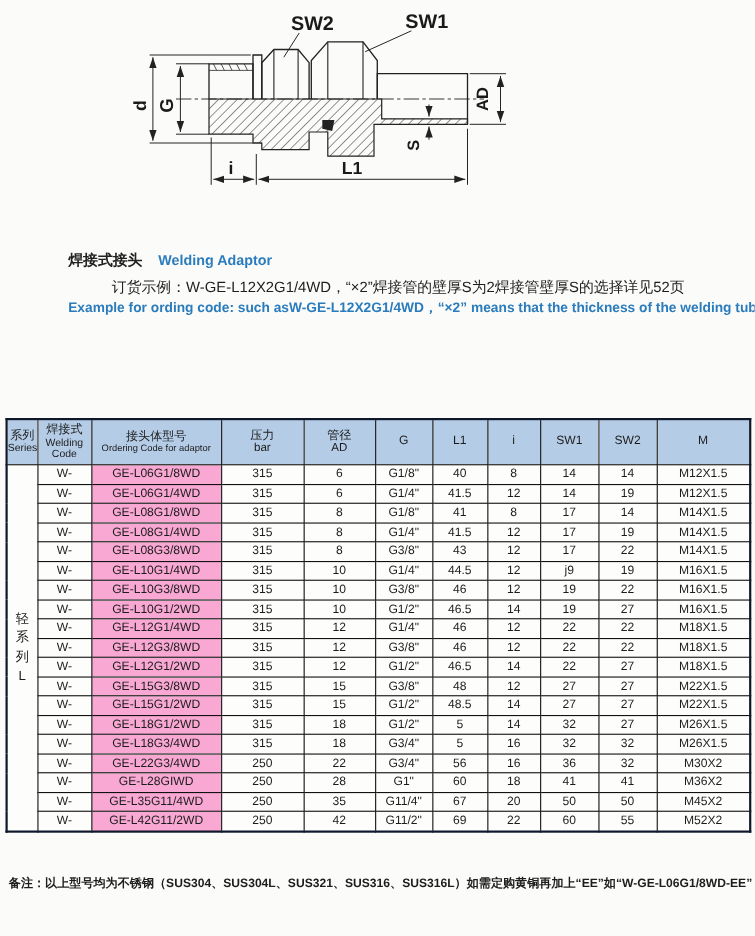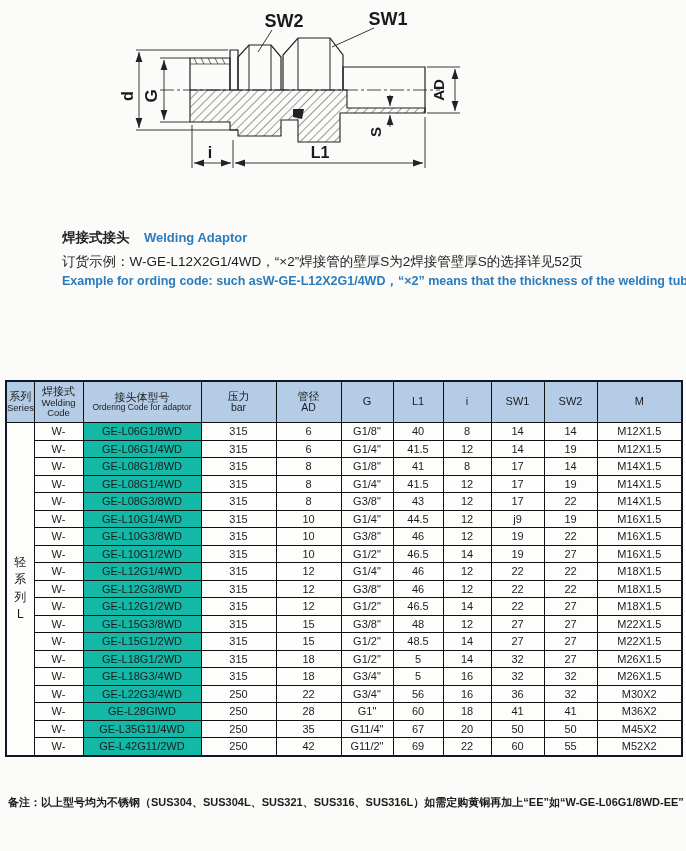--- a/index.html
+++ b/index.html
@@ -7,33 +7,33 @@
   .page{position:relative;width:686px;height:851px;background:#fbfbf9;overflow:hidden;}
 
   
   .diagram{position:absolute;left:0;top:0;width:686px;height:200px;}
 
   
   .intro{position:absolute;left:62px;top:228px;width:600px;color:#2b2b2b;}
   .intro .t-line{white-space:nowrap;}
   .title-zh{font-size:13.5px;font-weight:bold;color:#222;}
   .title-en{font-size:13px;color:#2a7cbd;font-weight:bold;margin-left:10px;}
-  .order-zh{font-size:13.5px;color:#1d1d1d;margin-top:6px;}
+  .order-zh{font-size:13.5px;color:#1d1d1d;margin-top:6px;text-align:center;}
   .order-en{font-size:12.5px;color:#2a7cbd;font-weight:bold;margin-top:3px;line-height:1.25;}
 
   
   .spec-table{position:absolute;left:5px;top:380px;width:676px;border-collapse:collapse;table-layout:fixed;
               font-size:11px;color:#1c1c1c;border:2px solid #0f172a;}
   .spec-table th,.spec-table td{border:1px solid #111;padding:0;text-align:center;vertical-align:middle;
               overflow:hidden;white-space:nowrap;}
   .spec-table thead th{background:#b5cce6;font-weight:normal;height:40px;line-height:1.05;}
   .spec-table thead .zh{font-size:11px;display:block;}
   .spec-table thead .en{font-size:8.5px;display:block;}
   .spec-table tbody td{height:16.5px;background:#fdfdfc;}
-  .spec-table tbody td.code-cell{background:#14b8a6;}
+  .spec-table tbody td.code-cell{background:#f9a8d4;}
   .series-cell{background:#fdfdfc;}
   .series-cell div{font-size:12px;line-height:1.45;}
 
   
   .remark{position:absolute;left:8px;top:795px;width:672px;}
   .remark-zh{font-size:11px;font-weight:bold;color:#1d1d1d;white-space:nowrap;}
   .remark-en{font-size:11px;font-weight:bold;color:#2a7cbd;line-height:1.35;margin-top:3px;}
 </style>
 </head>
 <body>

